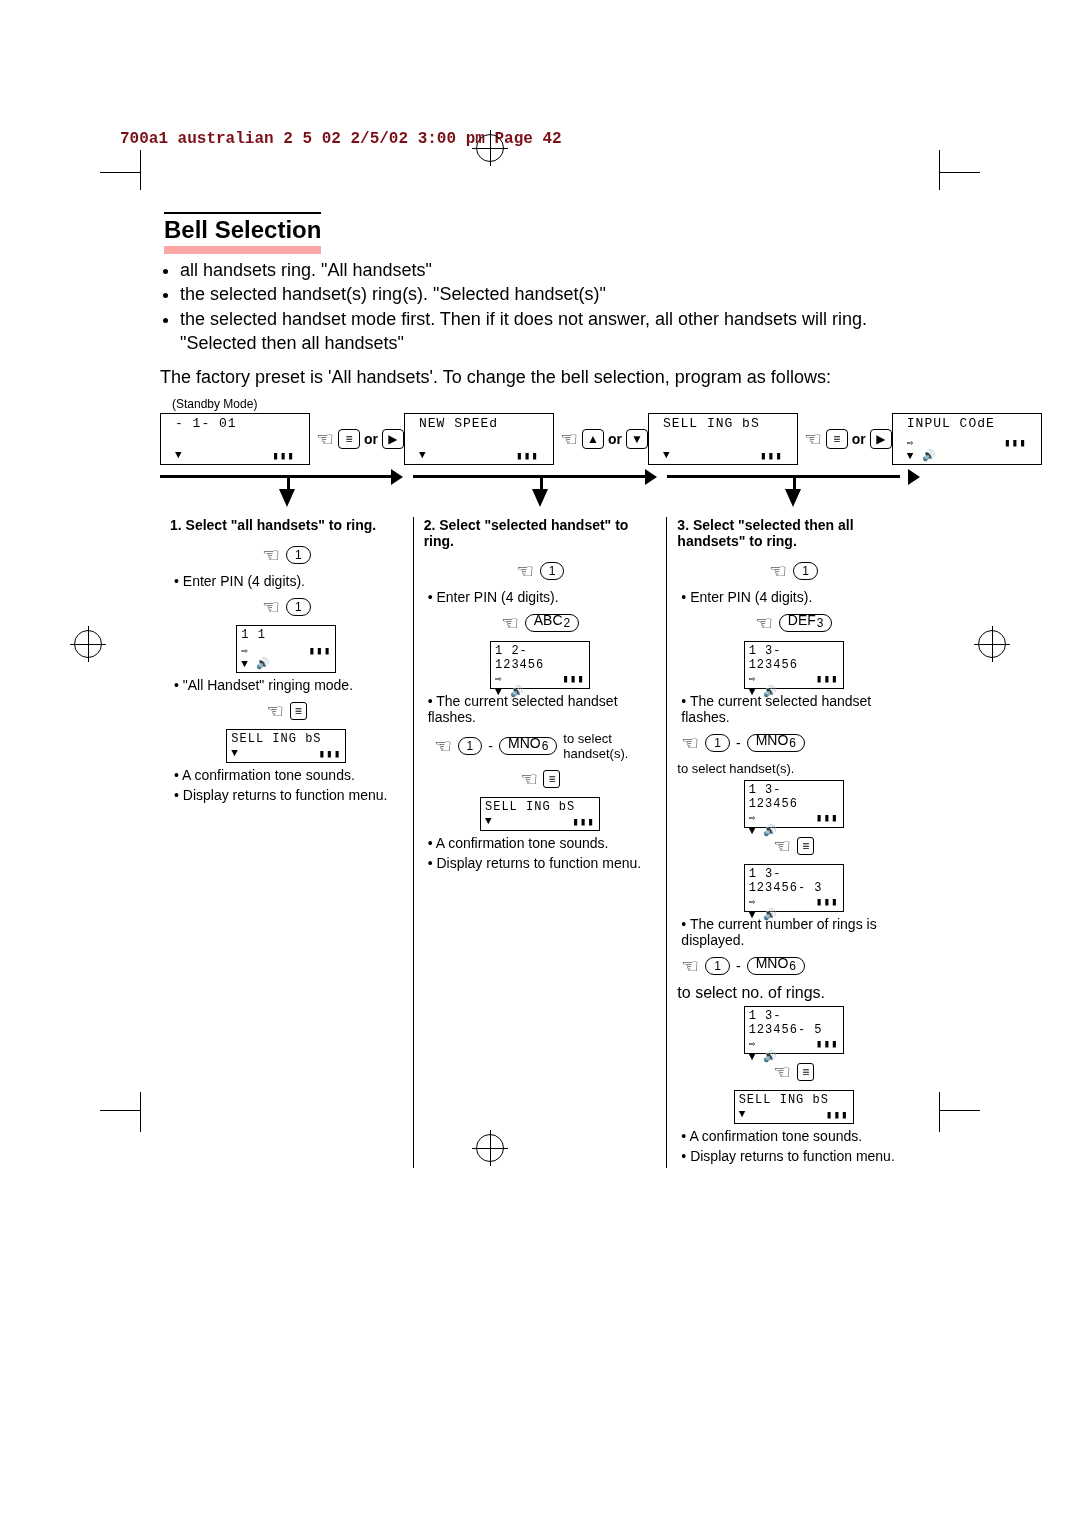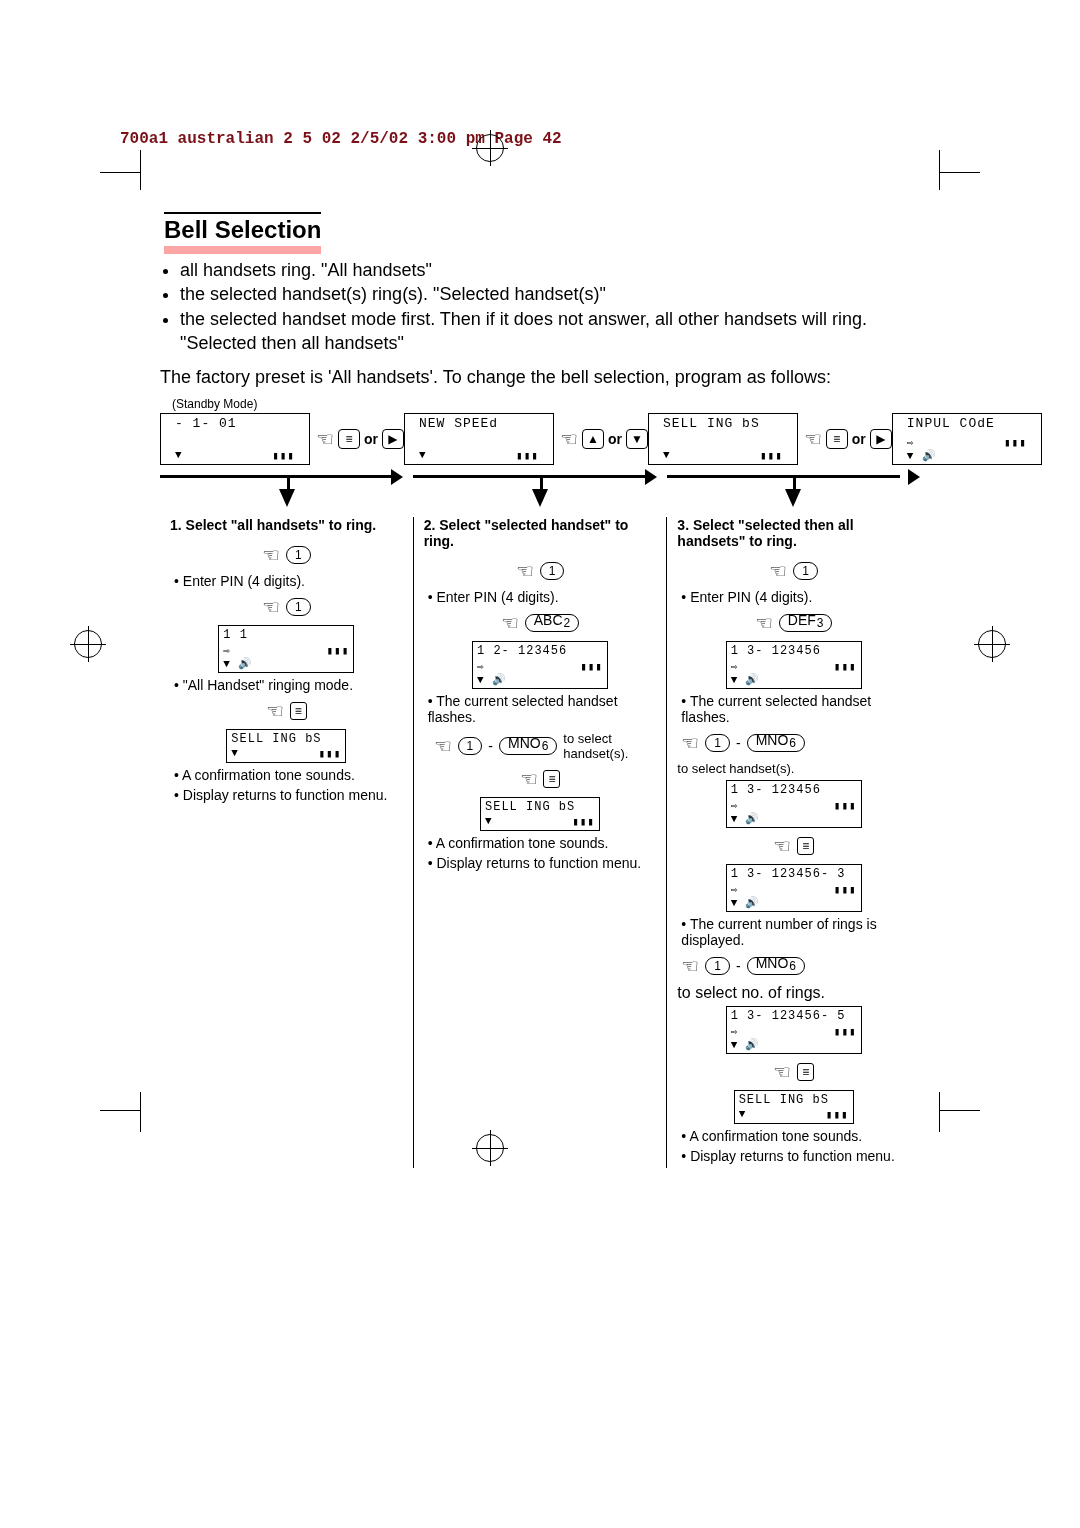--- a/index.html
+++ b/index.html
@@ -214,21 +214,21 @@
   }
   .note::before {
     content: "• ";
   }
   .menu-btn {
     border:1.5px solid #000; border-radius:3px;
     padding:0 4px; font-size:12px; line-height:16px;
   }
   .lcd-mini {
     border:1.5px solid #000;
-    width: 136px; height: 48px;
+    width: 100px; height: 48px;
     margin: 4px auto;
     padding: 2px 4px;
     box-sizing:border-box;
     font-family:"Courier New", monospace;
     font-size: 12px;
     letter-spacing:1px;
     display:flex; flex-direction:column; justify-content:space-between;
   }
   .lcd-mini .icons { display:flex; justify-content:space-between; font-size:11px; }
   .lcd-thin {

